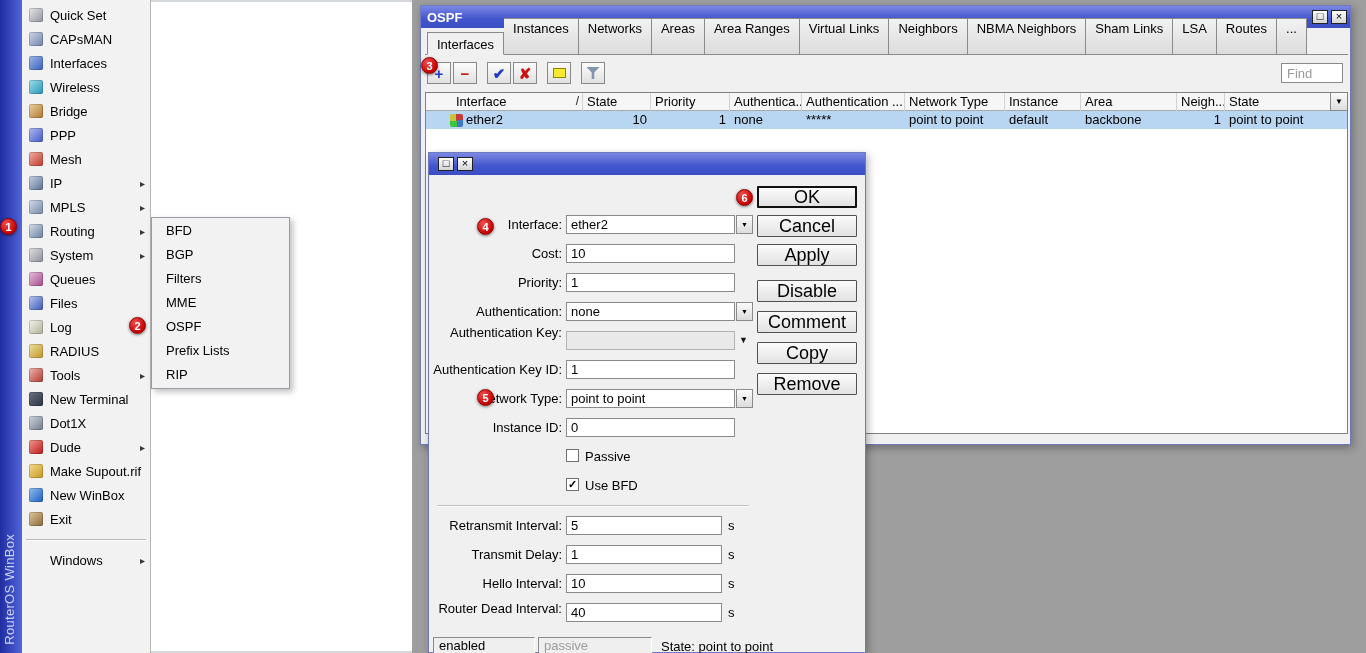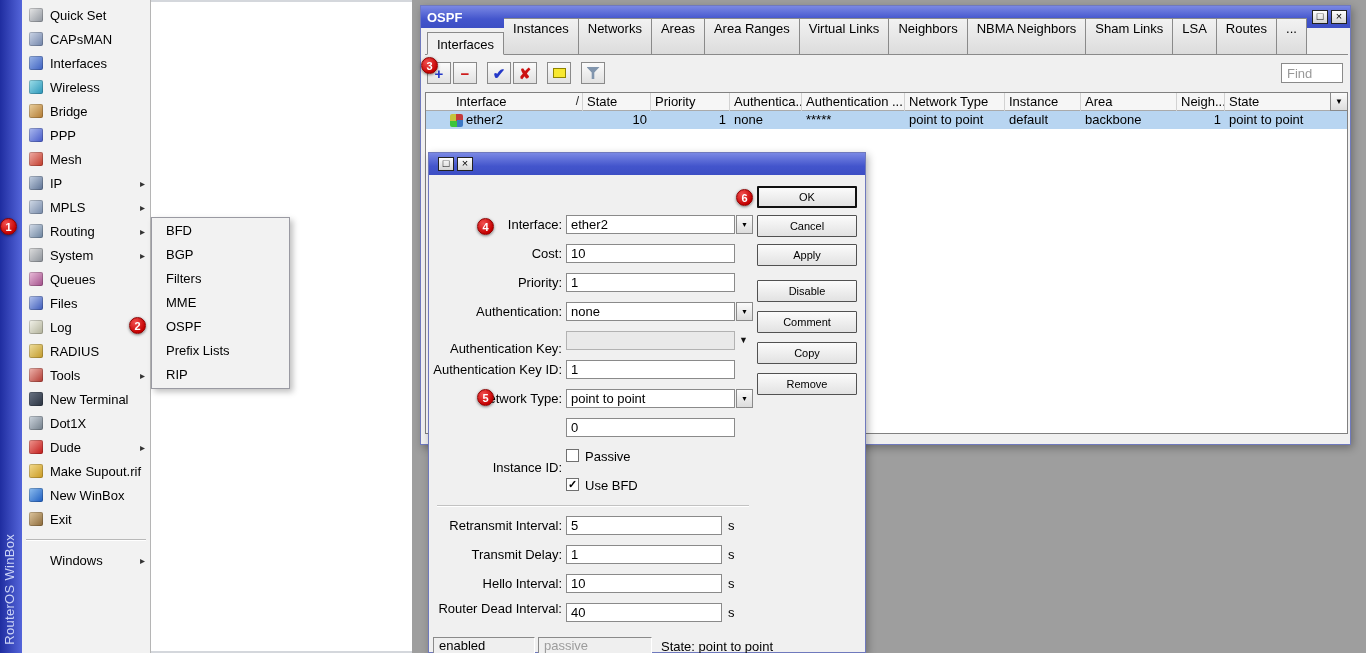--- a/index.html
+++ b/index.html
@@ -112,21 +112,21 @@
   .combo{position:absolute;left:307px;width:17px;height:19px;background:linear-gradient(#fbfbfb,#dcdcdc);
          border:1px solid #8a8a8a;display:flex;align-items:center;justify-content:center}
   .cglyph{font-size:7px;line-height:7px}
   .plain-arrow{position:absolute;left:310px;font-size:9px;color:#111}
   .suffix{position:absolute;left:299px;font-size:13px}
   .cb{position:absolute;left:137px;width:13px;height:13px;border:1px solid #707070;background:#fff;
       font-size:11px;line-height:11px;text-align:center;font-weight:bold}
   .cblabel{position:absolute;left:156px;font-size:13px}
   .form-sep{position:absolute;left:8px;top:352px;width:312px;height:1px;background:#c2c2c2;box-shadow:0 1px 0 #fff}
   .dlg-btn{position:absolute;left:328px;width:100px;height:22px;background:linear-gradient(#fbfbfb,#e2e2e2);
-           border:1px solid #515151;font-size:11px;text-align:center;line-height:20px;border-radius:1px}
+           border:1px solid #515151;font-size:18px;text-align:center;line-height:20px;border-radius:1px}
   .dlg-btn.default{border:2px solid #111;line-height:18px}
   .stat-box{position:absolute;top:484px;height:17px;border:1px solid;border-color:#8a8a8a #fff #fff #8a8a8a;
             background:#efefef;font-size:13px;line-height:15px;padding:0 5px;white-space:nowrap;overflow:hidden}
   .stat-enabled{left:4px;width:102px}
   .stat-passive{left:109px;width:114px;color:#9c9c9c}
   .stat-state{position:absolute;top:486px;left:232px;font-size:13px;white-space:nowrap}
 
   
   .annots{position:absolute;inset:0;z-index:100;pointer-events:none}
   .annot{position:absolute;width:17px;height:17px;border-radius:50%;
@@ -387,31 +387,31 @@
       </div>
       <div class="flabel" style="top: 93px;">Cost:</div>
       <input class="finput" value="10" style="top: 91px;">
       <div class="flabel" style="top: 122px;">Priority:</div>
       <input class="finput" value="1" style="top: 120px;">
       <div class="flabel" style="top: 151px;">Authentication:</div>
       <input class="finput" value="none" style="top: 149px;">
       <div class="combo" style="top: 149px;">
         <div class="cglyph">▼</div>
       </div>
-      <div class="flabel" style="top: 188px;">Authentication Key:</div>
+      <div class="flabel" style="top: 172px;">Authentication Key:</div>
       <input class="finput disabled" disabled="" style="top: 178px;">
       <div class="plain-arrow" style="top: 182px;">▼</div>
       <div class="flabel" style="top: 209px;">Authentication Key ID:</div>
       <input class="finput" value="1" style="top: 207px;">
       <div class="flabel" style="top: 238px;">Network Type:</div>
       <input class="finput" value="point to point" style="top: 236px;">
       <div class="combo" style="top: 236px;">
         <div class="cglyph">▼</div>
       </div>
-      <div class="flabel" style="top: 267px; margin-top: 40px;">Instance ID:</div>
+      <div class="flabel" style="top: 267px;">Instance ID:</div>
       <input class="finput" value="0" style="top: 265px;">
       <div class="cb" style="top: 296px;"></div>
       <div class="cblabel" style="top: 296px;">Passive</div>
       <div class="cb" style="top: 325px;">✓</div>
       <div class="cblabel" style="top: 325px;">Use BFD</div>
       <div class="flabel" style="top: 365px;">Retransmit Interval:</div>
       <input class="finput small" value="5" style="top: 363px;">
       <div class="suffix" style="top: 365px;">s</div>
       <div class="flabel" style="top: 394px;">Transmit Delay:</div>
       <input class="finput small" value="1" style="top: 392px;">

